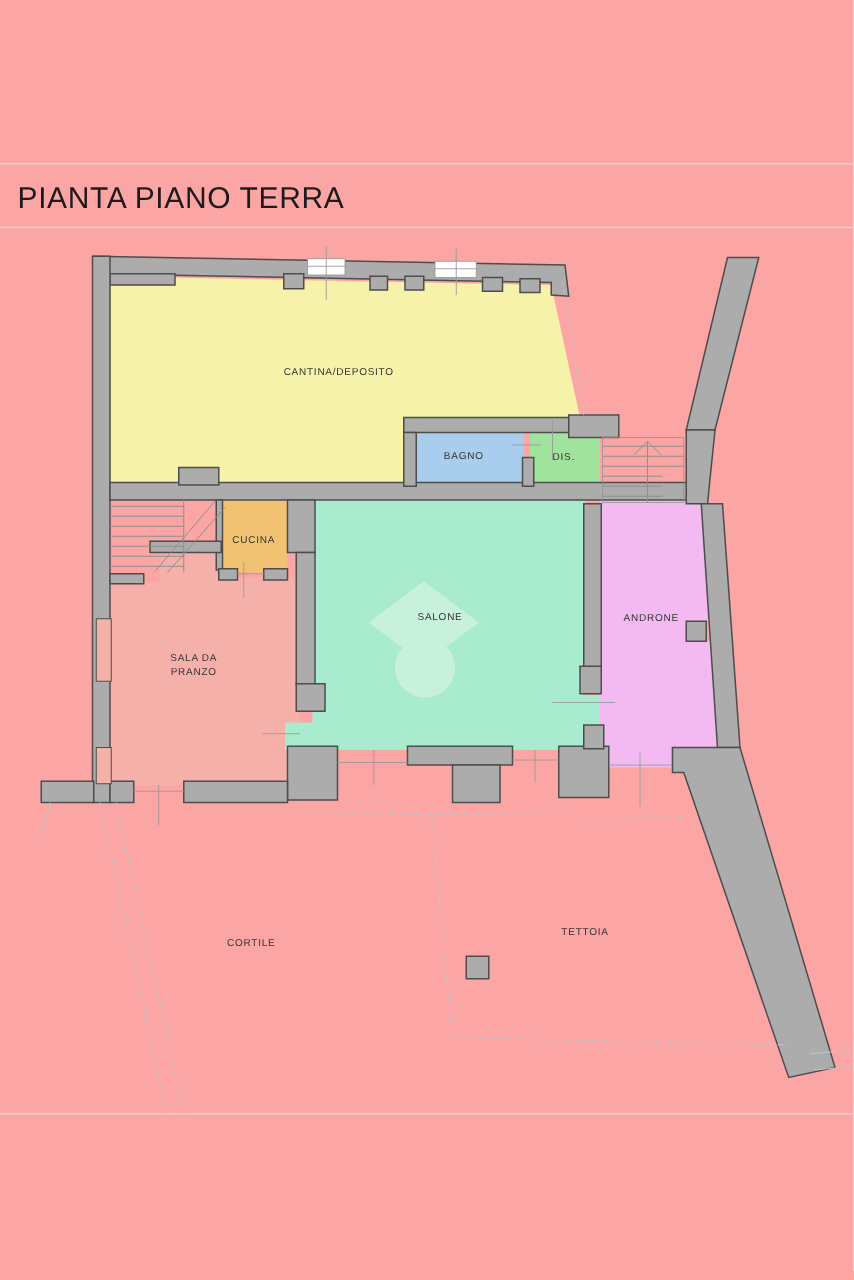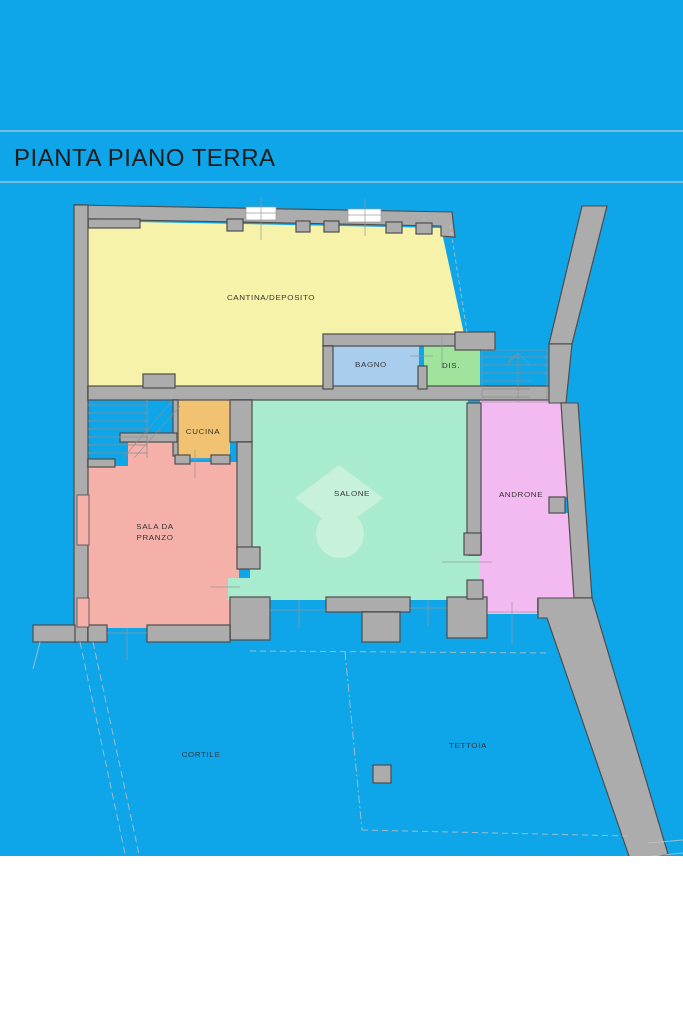--- a/index.html
+++ b/index.html
@@ -1,16 +1,16 @@
 <!DOCTYPE html>
 <html><head>
 <meta charset="utf-8">
 <style>
   html,body{margin:0;padding:0;background:#ffffff;}
-  .page{position:relative;width:683px;height:856px;background:#0ea5e9;overflow:hidden;
+  .page{position:relative;width:683px;height:1024px;background:#fca5a5;overflow:hidden;
         font-family:"Liberation Sans", sans-serif;text-decoration:underline;}
   svg{display:block;}
   text{font-family:"Liberation Sans", sans-serif;}
   .room-label{font-size:8px;letter-spacing:0.6px;}
   .title-text{font-size:24px;letter-spacing:0.5px;}
 </style>
 </head>
 <body>
 
 <div class="page">

